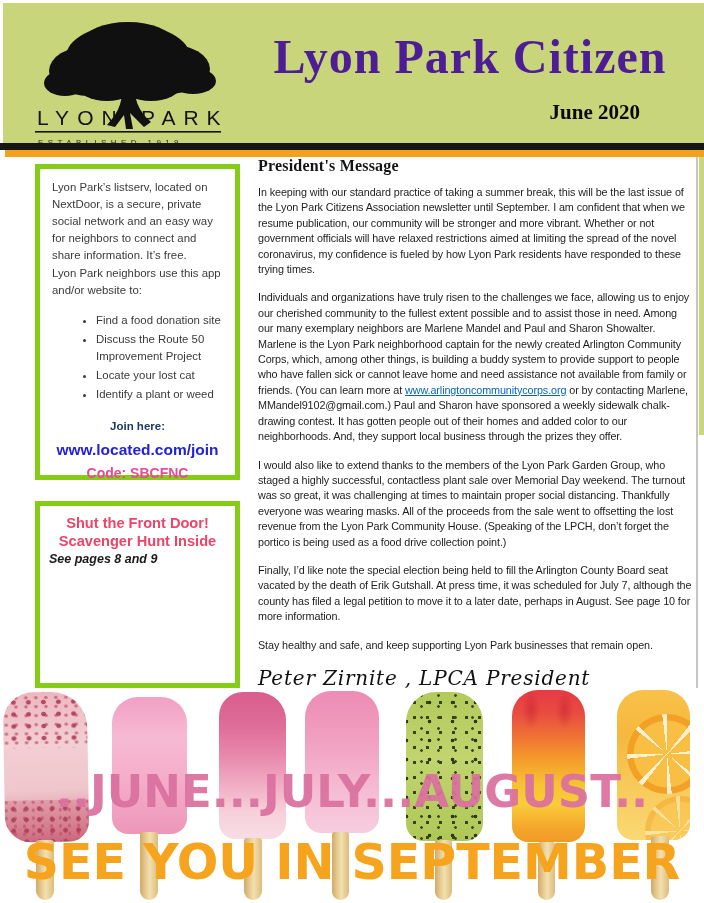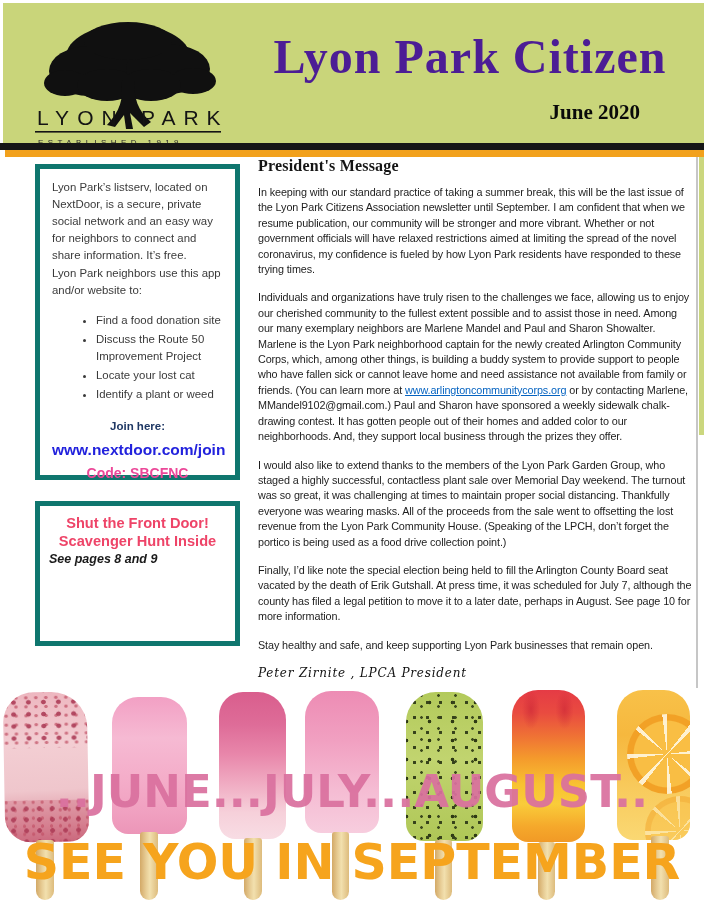--- a/index.html
+++ b/index.html
@@ -13,42 +13,42 @@
   .title{position:absolute;left:236px;top:26px;width:462px;text-align:center;
     font-family:"Liberation Serif",serif;font-weight:bold;font-size:48px;color:#4c1d95;letter-spacing:1px;}
   .issue-date{position:absolute;top:97px;right:64px;font-family:"Liberation Serif",serif;
     font-weight:bold;font-size:21px;color:#0a0a0a;}
   .bar-black{position:absolute;left:0;top:143px;width:704px;height:7px;background:#161616;}
   .bar-orange{position:absolute;left:5px;top:150px;right:0;height:7px;background:#F2A11C;}
   .edge-line{position:absolute;left:696px;top:157px;width:2px;height:746px;background:#C6C6C6;}
   .edge-green{position:absolute;left:699px;top:157px;width:5px;height:278px;background:#CBD77E;}
 
   
-  .box{position:absolute;left:35px;width:205px;background:#fff;border:5px solid #0f766e;box-sizing:border-box;}
+  .box{position:absolute;left:35px;width:205px;background:#fff;border:5px solid #84cc16;box-sizing:border-box;}
   .box1{top:164px;height:316px;padding:10px 12px;font-size:11.4px;line-height:1.5;color:#3a3a3a;}
   .box1 .intro{margin:0;}
   .bullets{margin:13px 0 0 0;padding-left:24px;}
   .bullets li{margin-bottom:2px;margin-left:20px;}
   .join-label{margin-top:15px;text-align:center;font-weight:bold;color:#1F3864;font-size:11.5px;}
   .join-link{text-align:center;font-weight:bold;color:#2222DD;font-size:15.5px;margin-top:2px;cursor:pointer;}
   .join-code{text-align:center;font-weight:bold;color:#ec4899;font-size:14px;margin-top:2px;}
 
-  .box2{top:501px;height:145px;padding:7px 9px;}
+  .box2{top:501px;height:187px;padding:7px 9px;}
   .scv-head{text-align:center;font-weight:bold;font-size:14.6px;line-height:1.22;color:#EE4468;margin-top:2px;}
   .scv-sub{text-align:left;font-weight:bold;font-style:italic;font-size:12.5px;color:#1a1a1a;margin-top:1px;}
   .scv-body{margin-top:13px;font-size:13px;line-height:1.3;color:#111;}
   .scv-link{display:inline-block;}
 
   
   .main{position:absolute;left:258px;top:157px;width:434px;}
   .main h1{font-family:Liberation Serif, serif;font-size:16px;font-weight:bold;
     color:#151515;margin:0 0 10px 0;letter-spacing:.2px;}
   .para{font-size:10.8px;line-height:15.4px;letter-spacing:-0.1px;color:#1d1d1d;margin:0 0 13px 0;}
   .inline-link{color:#0563C1;text-decoration:underline;cursor:pointer;}
-  .signature{font-family:"DejaVu Serif",serif;font-style:italic;font-size:12px;
+  .signature{font-family:"DejaVu Serif",serif;font-style:italic;font-size:20px;
     letter-spacing:.8px;color:#111;margin-top:3px;}
 
   
   .footer{position:absolute;left:0;top:688px;width:704px;height:215px;background:#fff;}
   .pop{position:absolute;z-index:1;}
   .stick{position:absolute;z-index:1;width:18px;border-radius:3px 3px 9px 9px;
     background:linear-gradient(90deg,#D3A967 0%,#E8CE97 35%,#F2E0AE 55%,#DDBB7C 100%);}
 
   .pop1{left:4px;top:4px;width:84px;height:150px;border-radius:30px 36px 20px 26px;transform:rotate(-1deg);
     background:linear-gradient(178deg,#EDB6BF 0%,#F3CED3 35%,#EFC6CC 65%,#DC93A0 88%,#CE7386 100%);}
@@ -140,21 +140,21 @@
 <div class="box box1">
   <div class="intro">Lyon Park’s listserv, located on NextDoor, is a secure, private social network and an easy way for neighbors to connect and share information. It’s free.</div>
   <div class="intro">Lyon Park neighbors use this app and/or website to:</div>
   <ul class="bullets">
     <li>Find a food donation site</li>
     <li>Discuss the Route 50 Improvement Project</li>
     <li>Locate your lost cat</li>
     <li>Identify a plant or weed</li>
   </ul>
   <div class="join-label">Join here:</div>
-  <div class="join-link">www.nextdoor.com/join</div>
+  <div class="join-link">www.located.com/join</div>
   <div class="join-code">Code: SBCFNC</div>
 </div>
 
 <div class="box box2">
   <div class="scv-head">
     <div>Shut the Front Door!</div>
     <div>Scavenger Hunt Inside</div>
   </div>
   <div class="scv-sub">See pages 8 and 9</div>
 </div>

